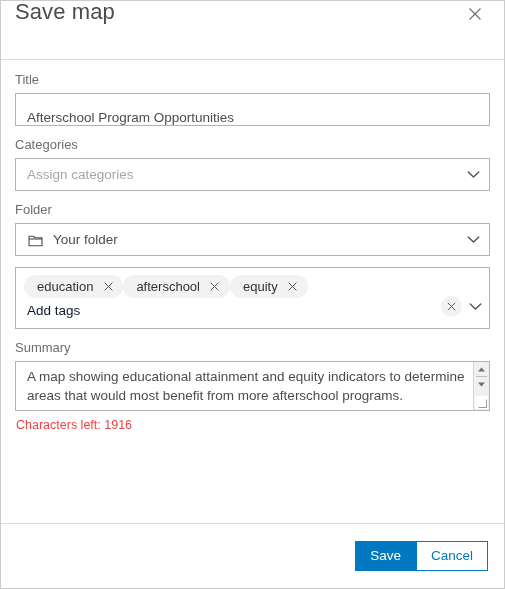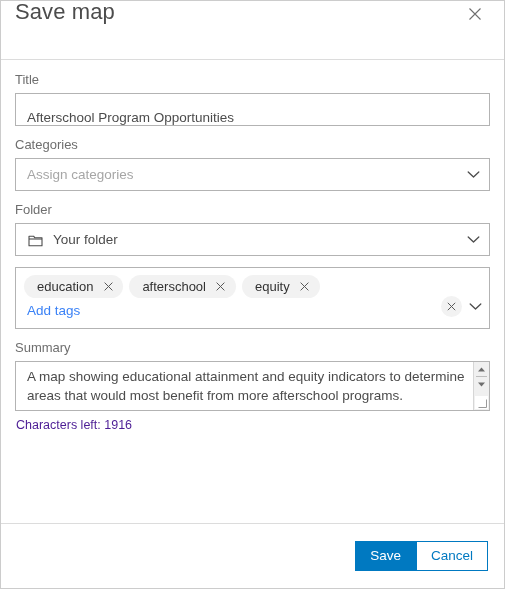--- a/index.html
+++ b/index.html
@@ -123,21 +123,21 @@
     width: 100%;
     min-height: 62px;
     border: 1px solid #b3b3b3;
     background: #ffffff;
     position: relative;
     padding: 7px 62px 6px 8px;
   }
   .tag-chips {
     display: flex;
     flex-wrap: wrap;
-    gap: 6px;
+    gap: 0;
     margin-bottom: 2px;
   }
   .chip {
     display: inline-flex;
     align-items: center;
     height: 23px;
     background: #f2f2f2;
     border-radius: 12px;
     padding: 0 9px 0 13px;
     font-size: 13px;
@@ -149,21 +149,21 @@
     margin-left: 9px;
     width: 12px;
     height: 12px;
     display: inline-flex;
     align-items: center;
     justify-content: center;
     cursor: pointer;
   }
   .tags-input {
     font-size: 13.5px;
-    color: #3b82f6;
+    color: #0f172a;
     padding: 2px 0 0 3px;
     line-height: 18px;
   }
   .tags-actions {
     position: absolute;
     right: 7px;
     top: 28px;
     display: flex;
     align-items: center;
     gap: 6px;
@@ -228,21 +228,21 @@
     width: 13px;
     height: 13px;
     background: #ffffff;
     display: flex;
     align-items: flex-end;
     justify-content: flex-end;
     cursor: nwse-resize;
   }
   .char-left {
     font-size: 12.5px;
-    color: #4c1d95;
+    color: #ef4444;
     margin: 7px 0 0 1px;
   }
 
   
   .dialog-footer {
     flex: 0 0 64px;
     height: 64px;
     display: flex;
     align-items: center;
     justify-content: flex-end;

